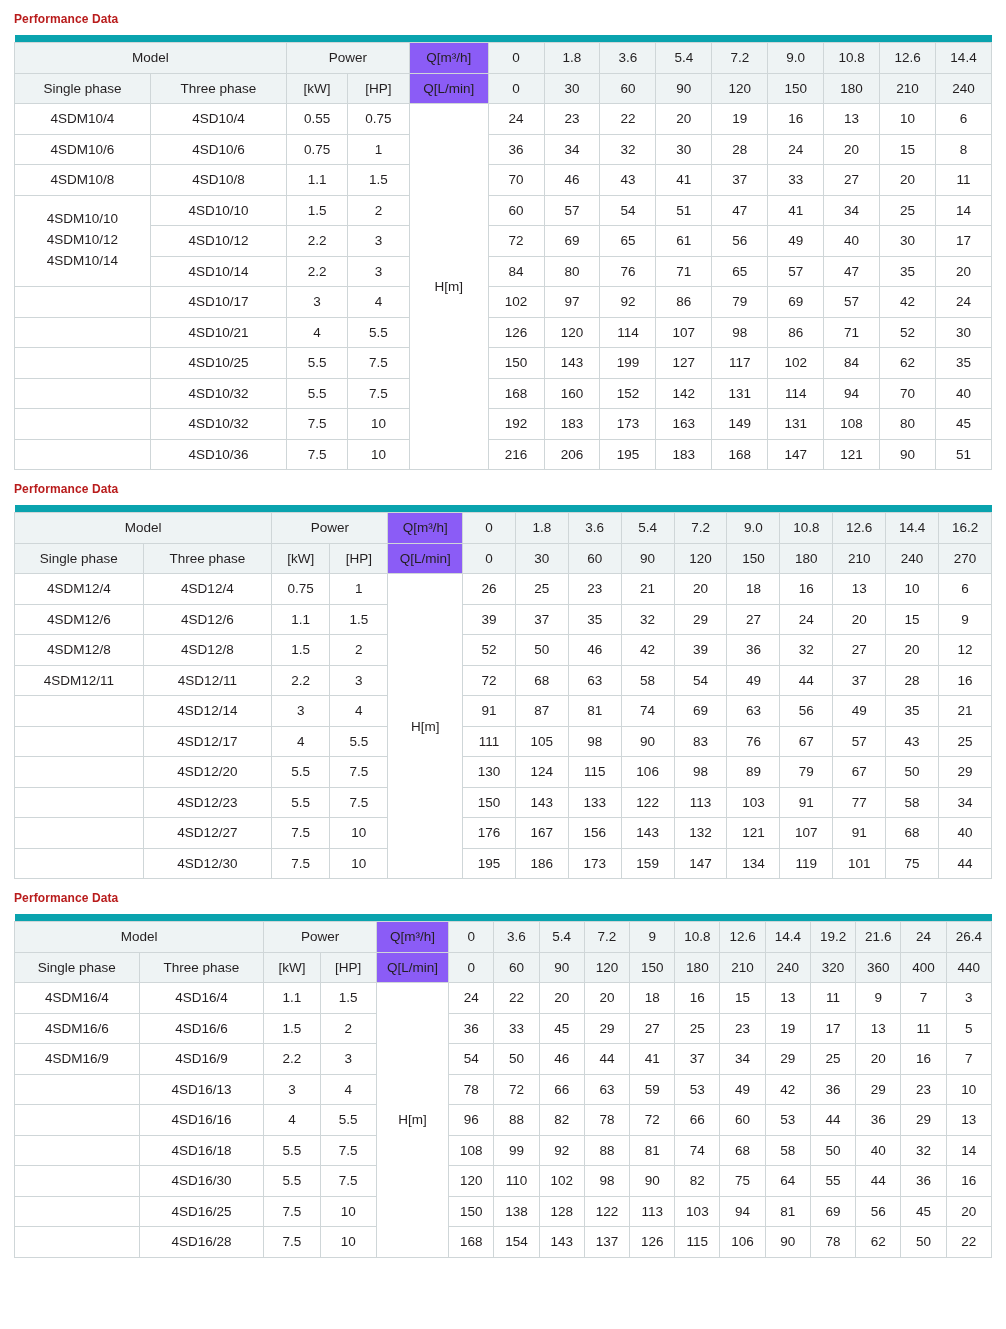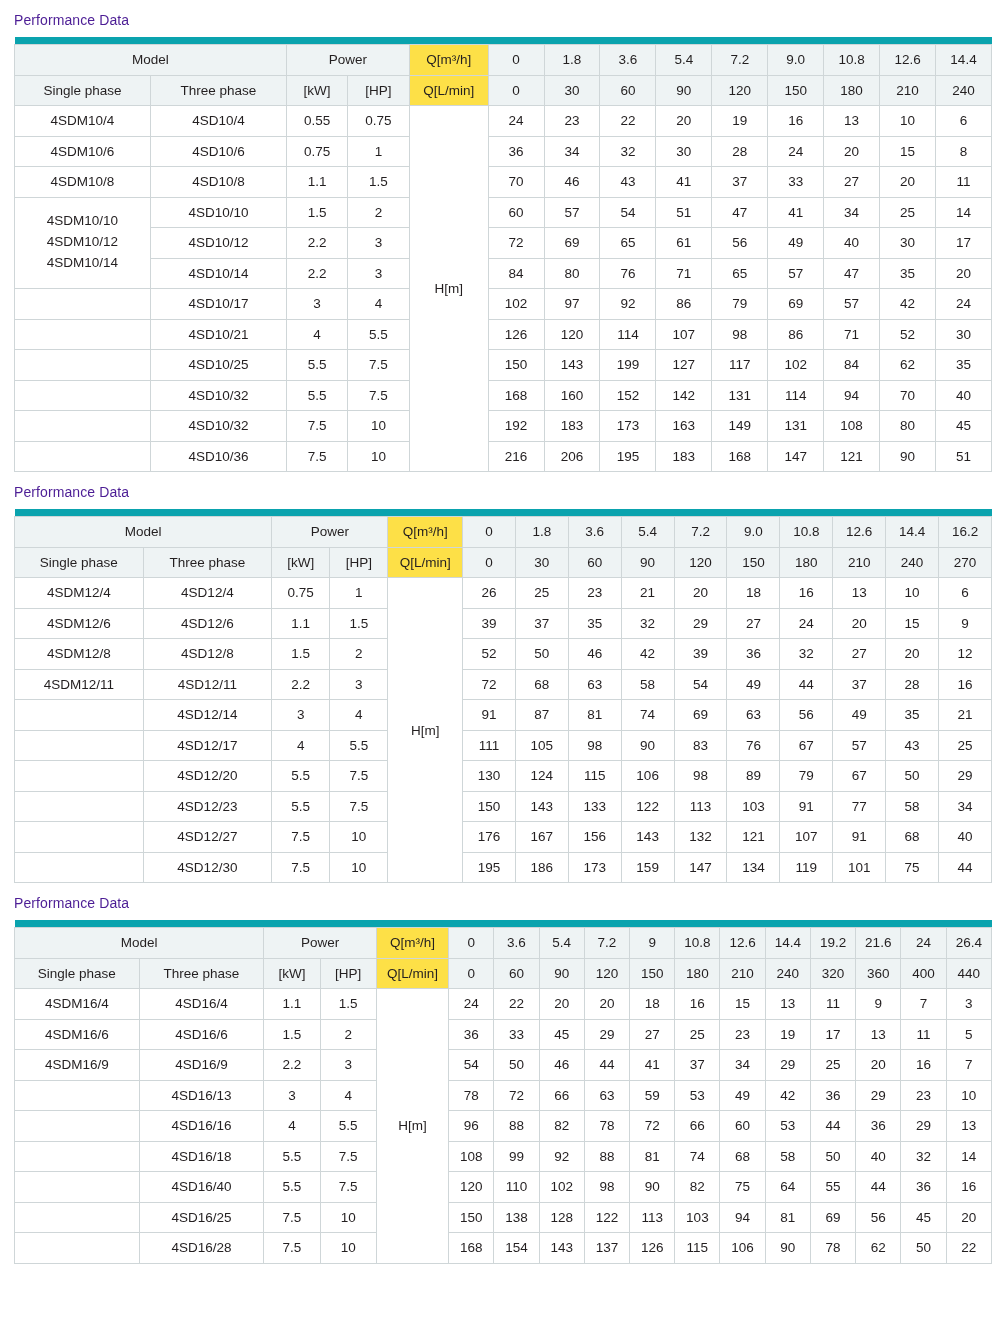--- a/index.html
+++ b/index.html
@@ -15,23 +15,23 @@
   }
   .page {
     width: 1006px;
     box-sizing: border-box;
     padding: 0 14px;
   }
   .section {
     margin-bottom: 10px;
   }
   .section-title {
-    color: #4c1d95;
-    font-size: 14px;
-    font-weight: normal;
+    color: #b91c1c;
+    font-size: 12px;
+    font-weight: bold;
     margin: 12px 0 9px 0;
     letter-spacing: 0.1px;
   }
   table.perf {
     border-collapse: collapse;
     width: 978px;
     table-layout: fixed;
     background: #ffffff;
   }
   table.perf td, table.perf th {
@@ -49,21 +49,21 @@
     border: none;
     height: 7px;
     padding: 0;
     line-height: 7px;
     font-size: 0;
   }
   .hdr {
     background: #eef3f4;
   }
   .lbl-qm, .lbl-ql {
-    background: #fde047;
+    background: #8b5cf6;
     font-size: 13px;
   }
   .model-cell {
     font-size: 13.5px;
   }
   .hm {
     background: #ffffff;
     font-size: 13.5px;
   }
   .spanner-multi {
@@ -707,21 +707,21 @@
         <td>74</td>
         <td>68</td>
         <td>58</td>
         <td>50</td>
         <td>40</td>
         <td>32</td>
         <td>14</td>
       </tr>
       <tr>
         <td class="empty"></td>
-        <td class="model-cell">4SD16/40</td>
+        <td class="model-cell">4SD16/30</td>
         <td>5.5</td>
         <td>7.5</td>
         <td>120</td>
         <td>110</td>
         <td>102</td>
         <td>98</td>
         <td>90</td>
         <td>82</td>
         <td>75</td>
         <td>64</td>

